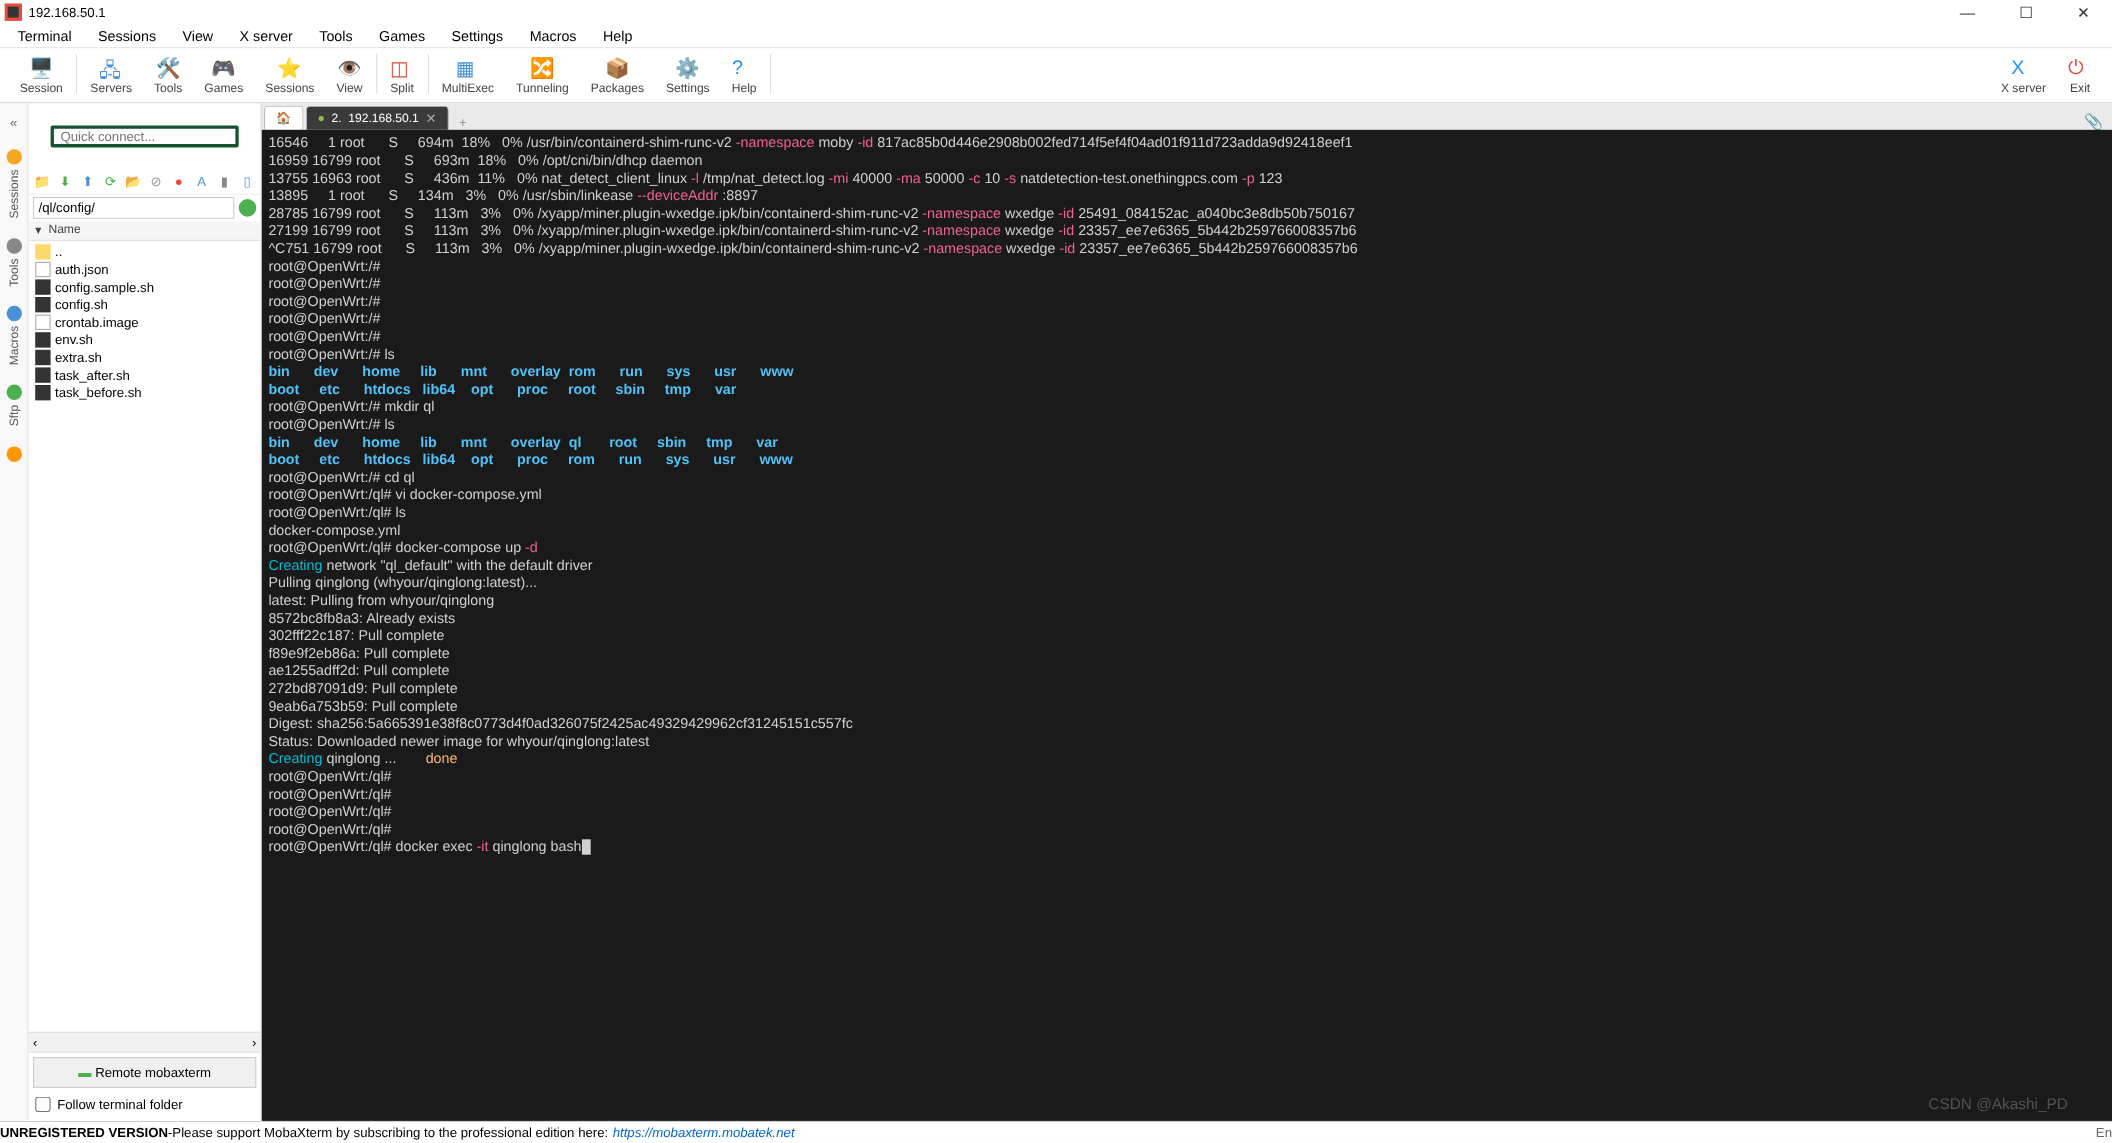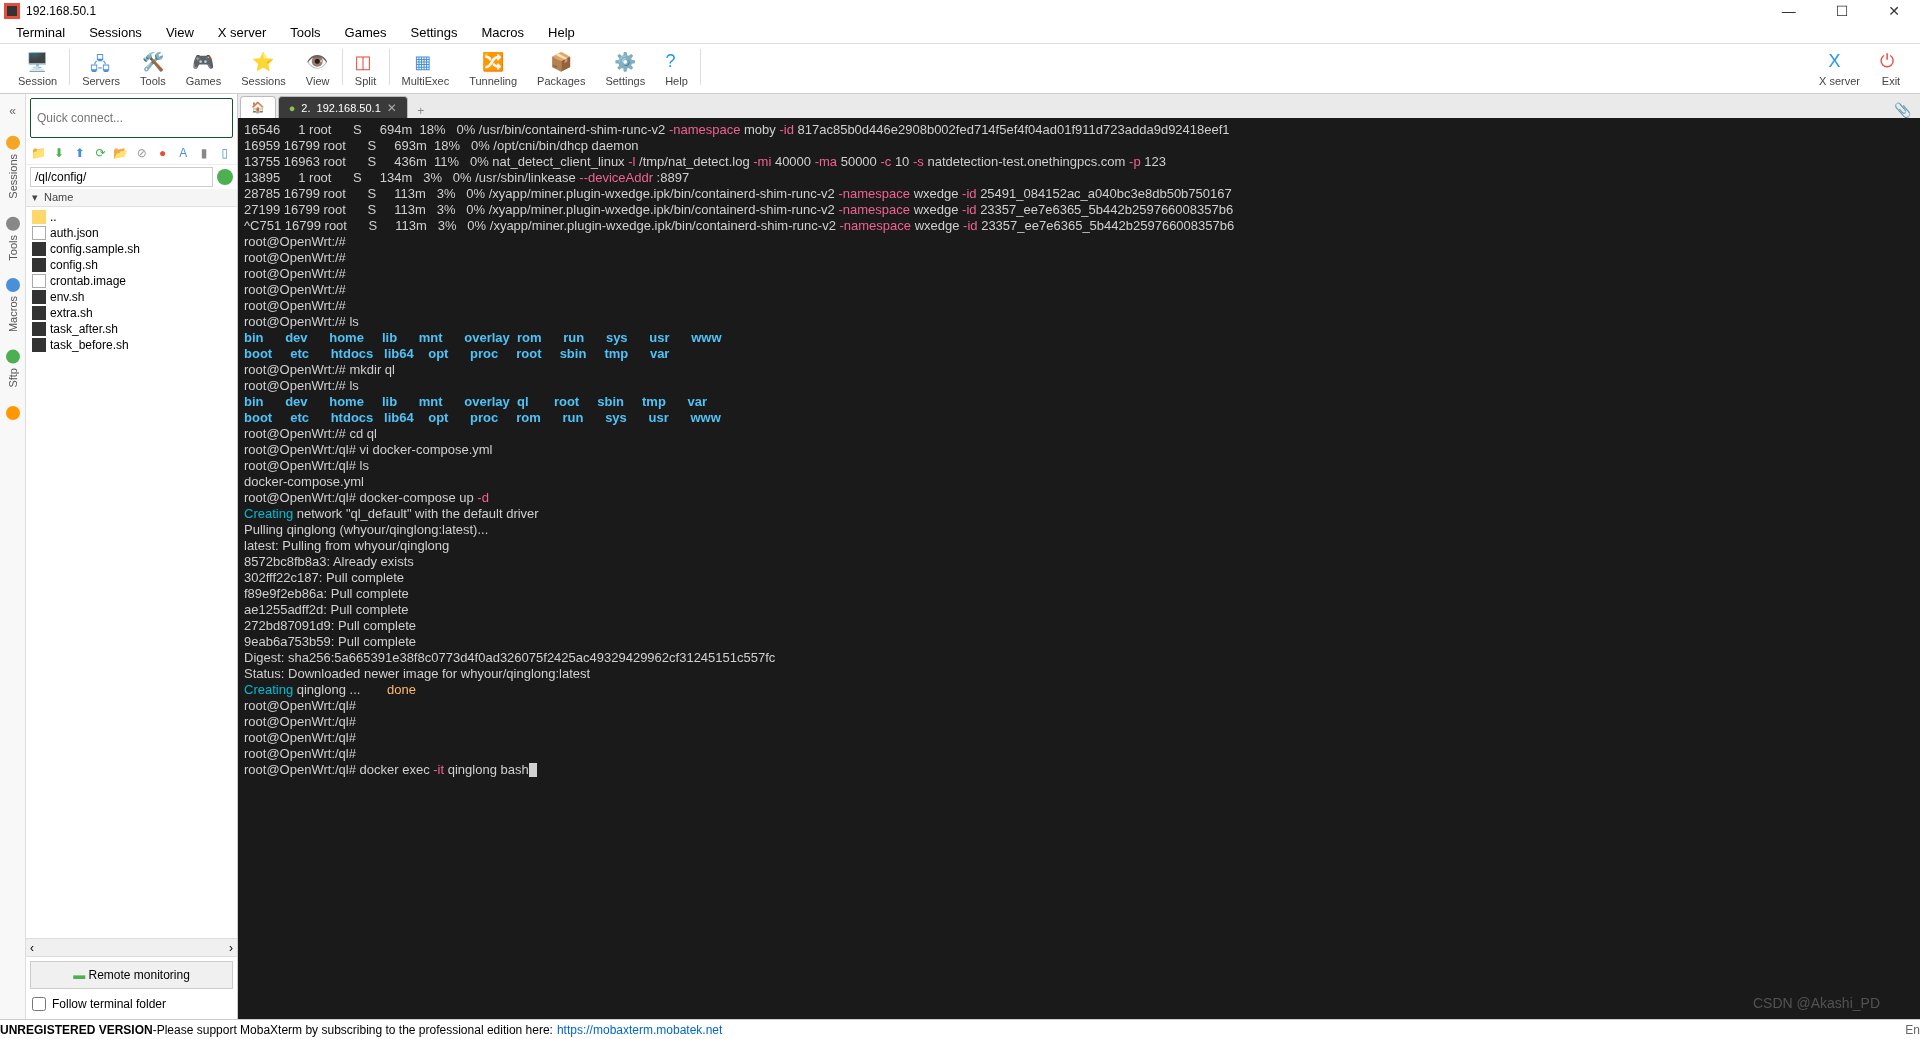--- a/index.html
+++ b/index.html
@@ -14,21 +14,21 @@
 .toolbar { height: 50px; display: flex; align-items: center; padding: 2px 8px; border-bottom: 1px solid #ccc; background: #fff; }
 .tool-item { display: flex; flex-direction: column; align-items: center; padding: 2px 10px; cursor: pointer; font-size: 11px; color: #444; }
 .tool-item .ti-icon { width: 22px; height: 22px; margin-bottom: 2px; }
 .tool-sep { width: 1px; height: 36px; background: #ddd; margin: 0 2px; }
 .tool-right { margin-left: auto; display: flex; }
 .body-row { display: flex; height: calc(100% - 22px - 22px - 50px - 20px); }
 .left-rail { width: 26px; background: #f8f8f8; border-right: 1px solid #ddd; display: flex; flex-direction: column; align-items: center; padding-top: 6px; gap: 18px; }
 .left-rail .rail-item { writing-mode: vertical-rl; transform: rotate(180deg); font-size: 11px; color: #555; cursor: pointer; display: flex; align-items: center; gap: 4px; }
 .left-rail .rail-icon { width: 14px; height: 14px; border-radius: 50%; }
 .sidebar { width: 212px; background: #fff; border-right: 1px solid #ccc; display: flex; flex-direction: column; }
-.quick-connect { margin: 4px; border: 1px solid #14532d; padding: 12px 6px; font-size: 12px; color: #888; border-radius: 2px; }
+.quick-connect { margin: 20px; border: 3px solid #14532d; padding: 0 6px; font-size: 12px; color: #888; border-radius: 2px; }
 .sftp-toolbar { display: flex; align-items: center; padding: 2px 4px; gap: 4px; border-bottom: 1px solid #eee; }
 .sftp-tb-btn { width: 18px; height: 18px; display: flex; align-items: center; justify-content: center; cursor: pointer; font-size: 12px; }
 .path-row { display: flex; align-items: center; padding: 2px 4px; }
 .path-input { flex: 1; border: 1px solid #ccc; padding: 2px 4px; font-size: 12px; }
 .path-ok { width: 16px; height: 16px; border-radius: 50%; background: #4caf50; margin-left: 4px; }
 .file-header { display: flex; padding: 2px 6px; border-bottom: 1px solid #e0e0e0; background: #f5f5f5; }
 .file-header span { font-size: 11px; color: #444; }
 .file-list { flex: 1; overflow-y: auto; padding: 2px 0; }
 .file-row { display: flex; align-items: center; padding: 1px 6px; font-size: 12px; cursor: pointer; }
 .file-icon { width: 14px; height: 14px; margin-right: 4px; }
@@ -48,21 +48,21 @@
 .tab-plus { width: 26px; text-align: center; color: #888; cursor: pointer; }
 .attach-icon { margin-left: auto; padding: 0 8px; color: #4a90d9; font-size: 14px; }
 .terminal { flex: 1; background: #1a1a1a; color: #d0d0d0; font-family: "Consolas","Courier New",monospace; font-size: 13px; line-height: 16px; padding: 4px 6px; overflow: hidden; white-space: pre; }
 .t-cyan { color: #00bcd4; }
 .t-blue { color: #4fc3f7; font-weight: bold; }
 .t-green { color: #fdba74; margin-left: 23px; }
 .t-magenta { color: #f06292; }
 .cursor-block { display: inline-block; width: 8px; height: 14px; background: #d0d0d0; vertical-align: text-bottom; }
 .statusbar { height: 20px; background: #fff; border-top: 1px solid #ccc; display: flex; align-items: center; padding: 0 0; font-size: 12px; }
 .statusbar .unreg { font-weight: bold; }
-.statusbar a { color: #0066cc; text-decoration: none; margin-left: 4px; }
+.statusbar a { color: #0066cc; text-decoration: none; margin-left: 4px; font-style: italic; }
 .watermark { position: absolute; right: 40px; bottom: 28px; font-size: 14px; color: rgba(120,120,120,0.6); pointer-events: none; }
 .left-arrows { width: 22px; display: flex; flex-direction: column; align-items: center; padding-top: 4px; }
 .left-arrows span { font-size: 12px; color: #666; cursor: pointer; }
 .scroll-row { height: 18px; display: flex; align-items: center; justify-content: space-between; padding: 0 4px; background: #f0f0f0; border-top: 1px solid #ddd; }
 </style>
 </head>
 <body>
 
 <div class="titlebar">
   <svg class="titlebar-icon" viewBox="0 0 16 16">
@@ -242,21 +242,21 @@
           <div class="file-icon sh"></div>
           <span>task_before.sh</span>
         </div>
       </div>
     <div class="scroll-row">
         <span>‹</span>
         <span>›</span>
       </div>
     <div class="sidebar-bottom">
       <div class="sb-btn">
-        <span style="color:#4caf50">▬</span> <span>Remote monitoring</span>
+        <span style="color:#4caf50">▬</span> <span>Remote mobaxterm</span>
       </div>
       <label class="sb-chk">
         <input type="checkbox" style=""> 
           <span>Follow terminal folder</span>
       </label>
     </div>
   </div>
 
   <div class="main-area">
     <div class="tabs-row">

